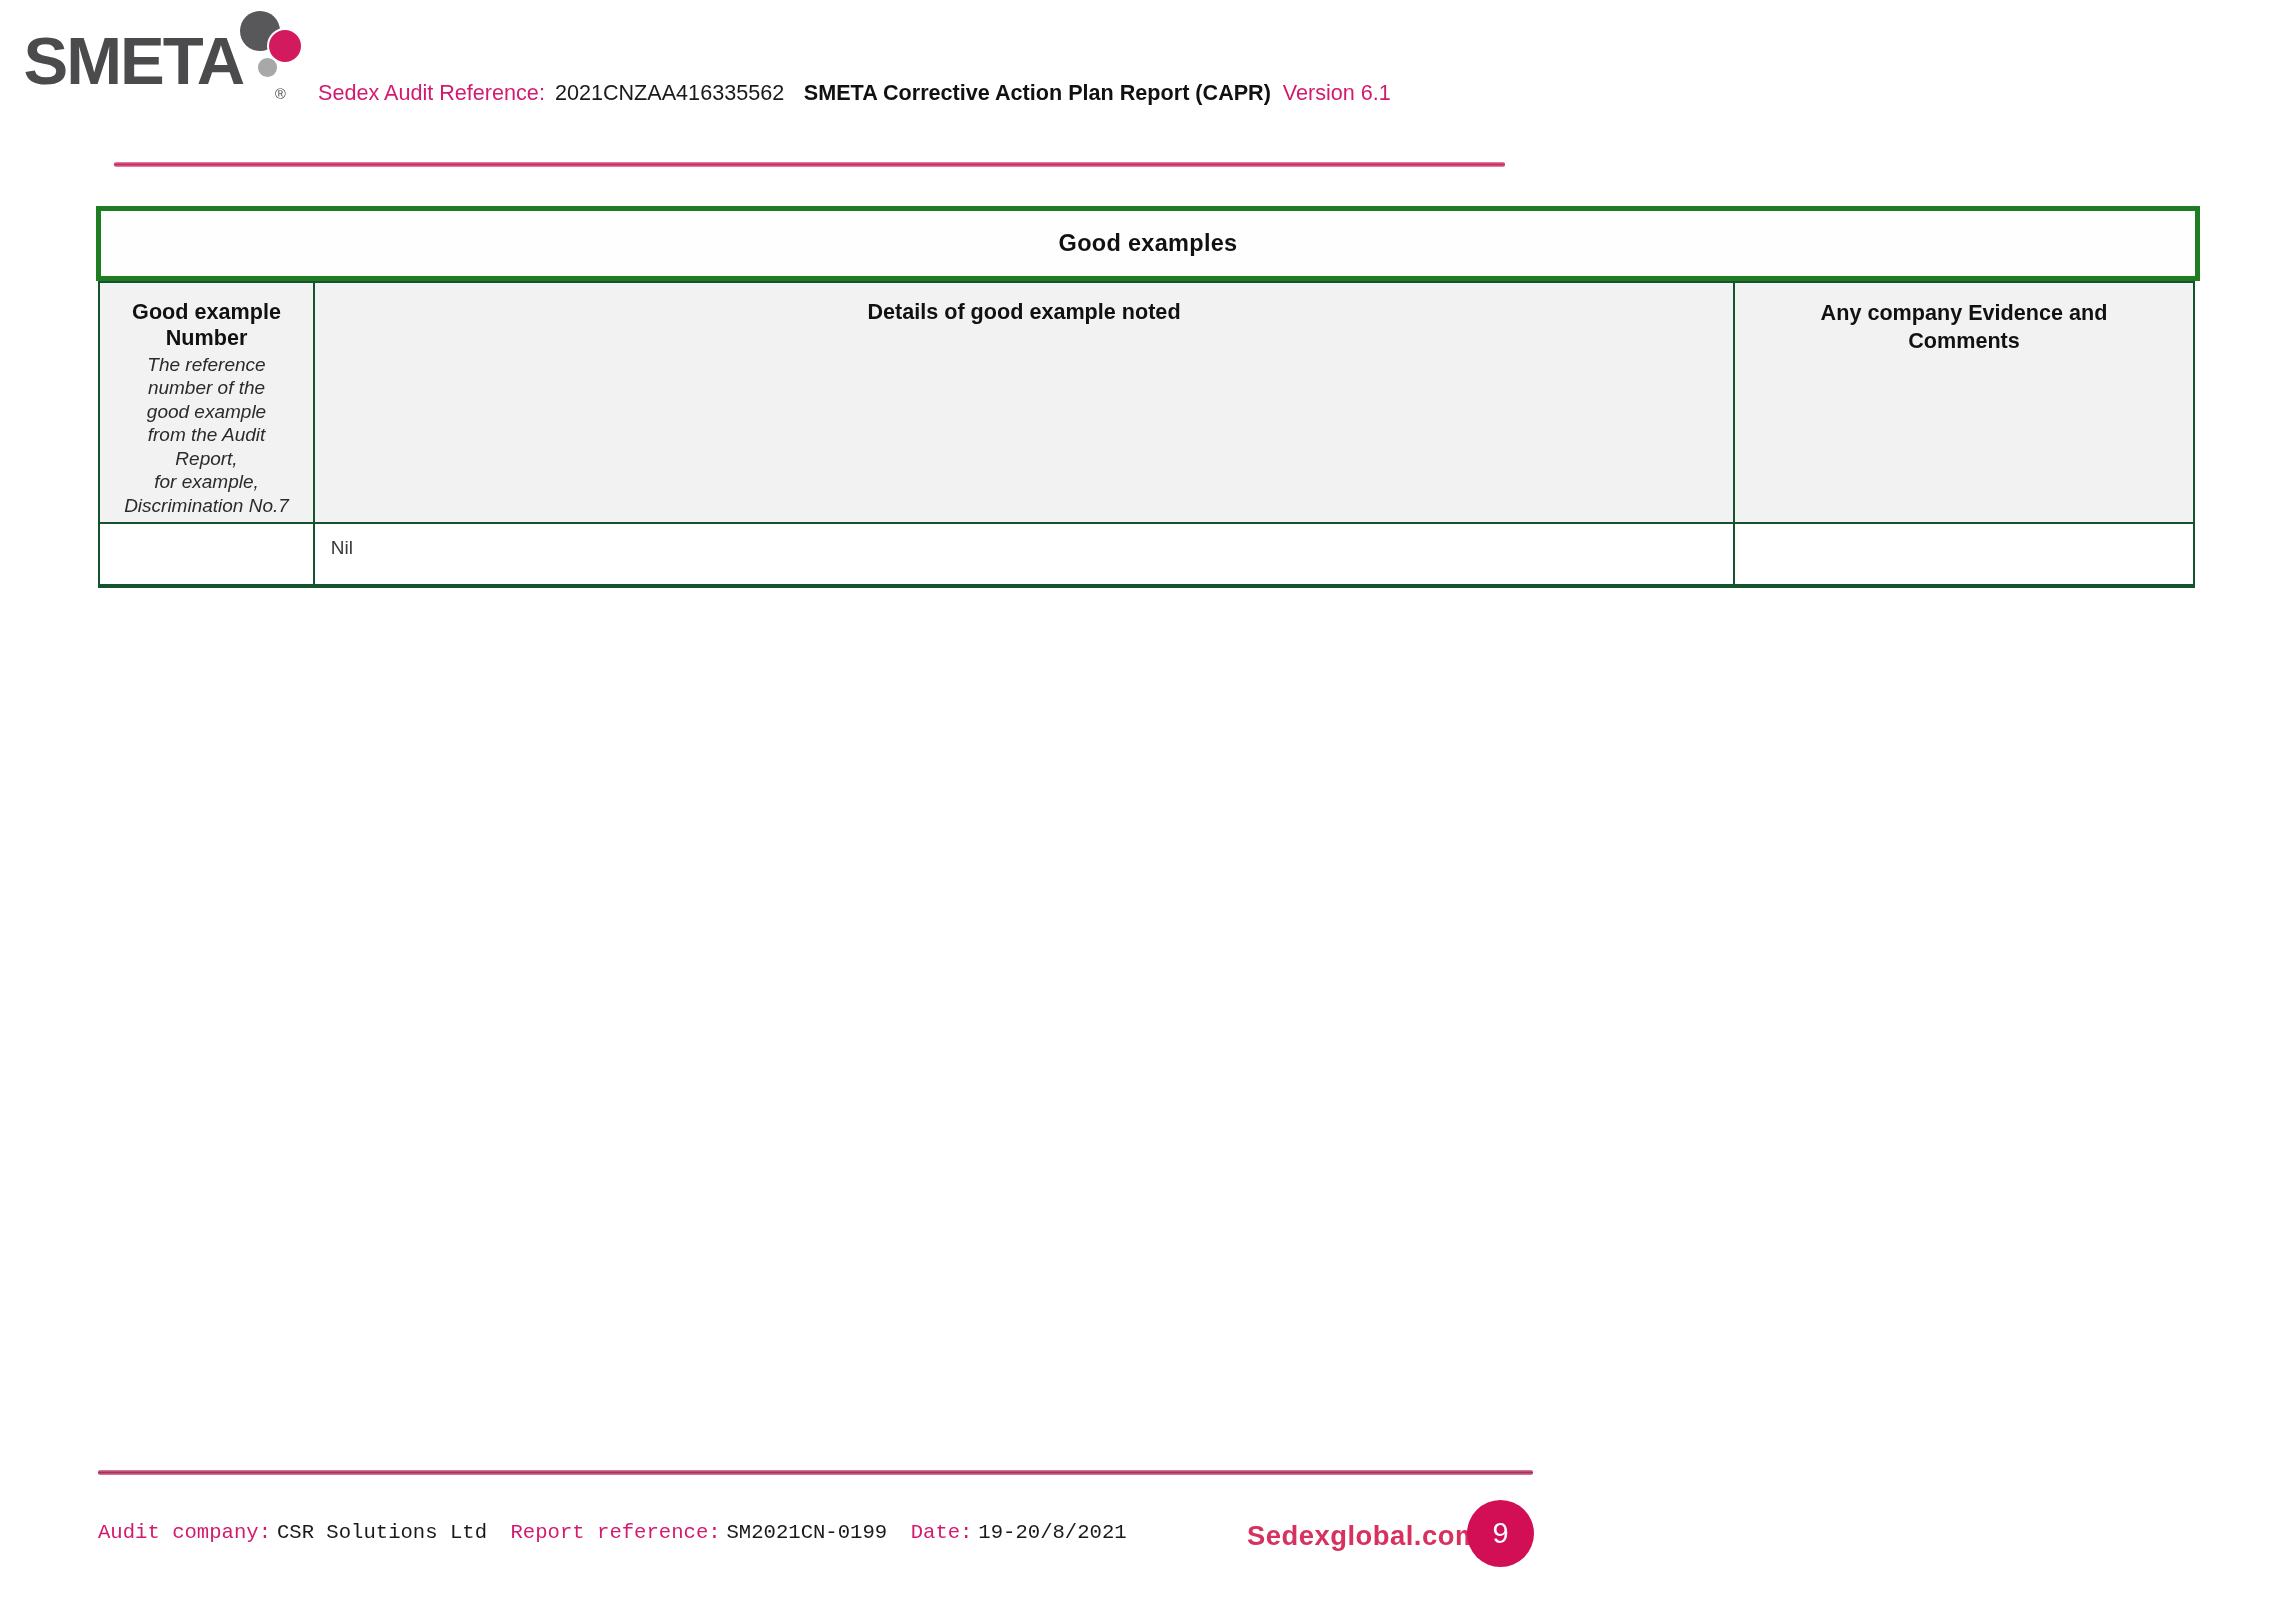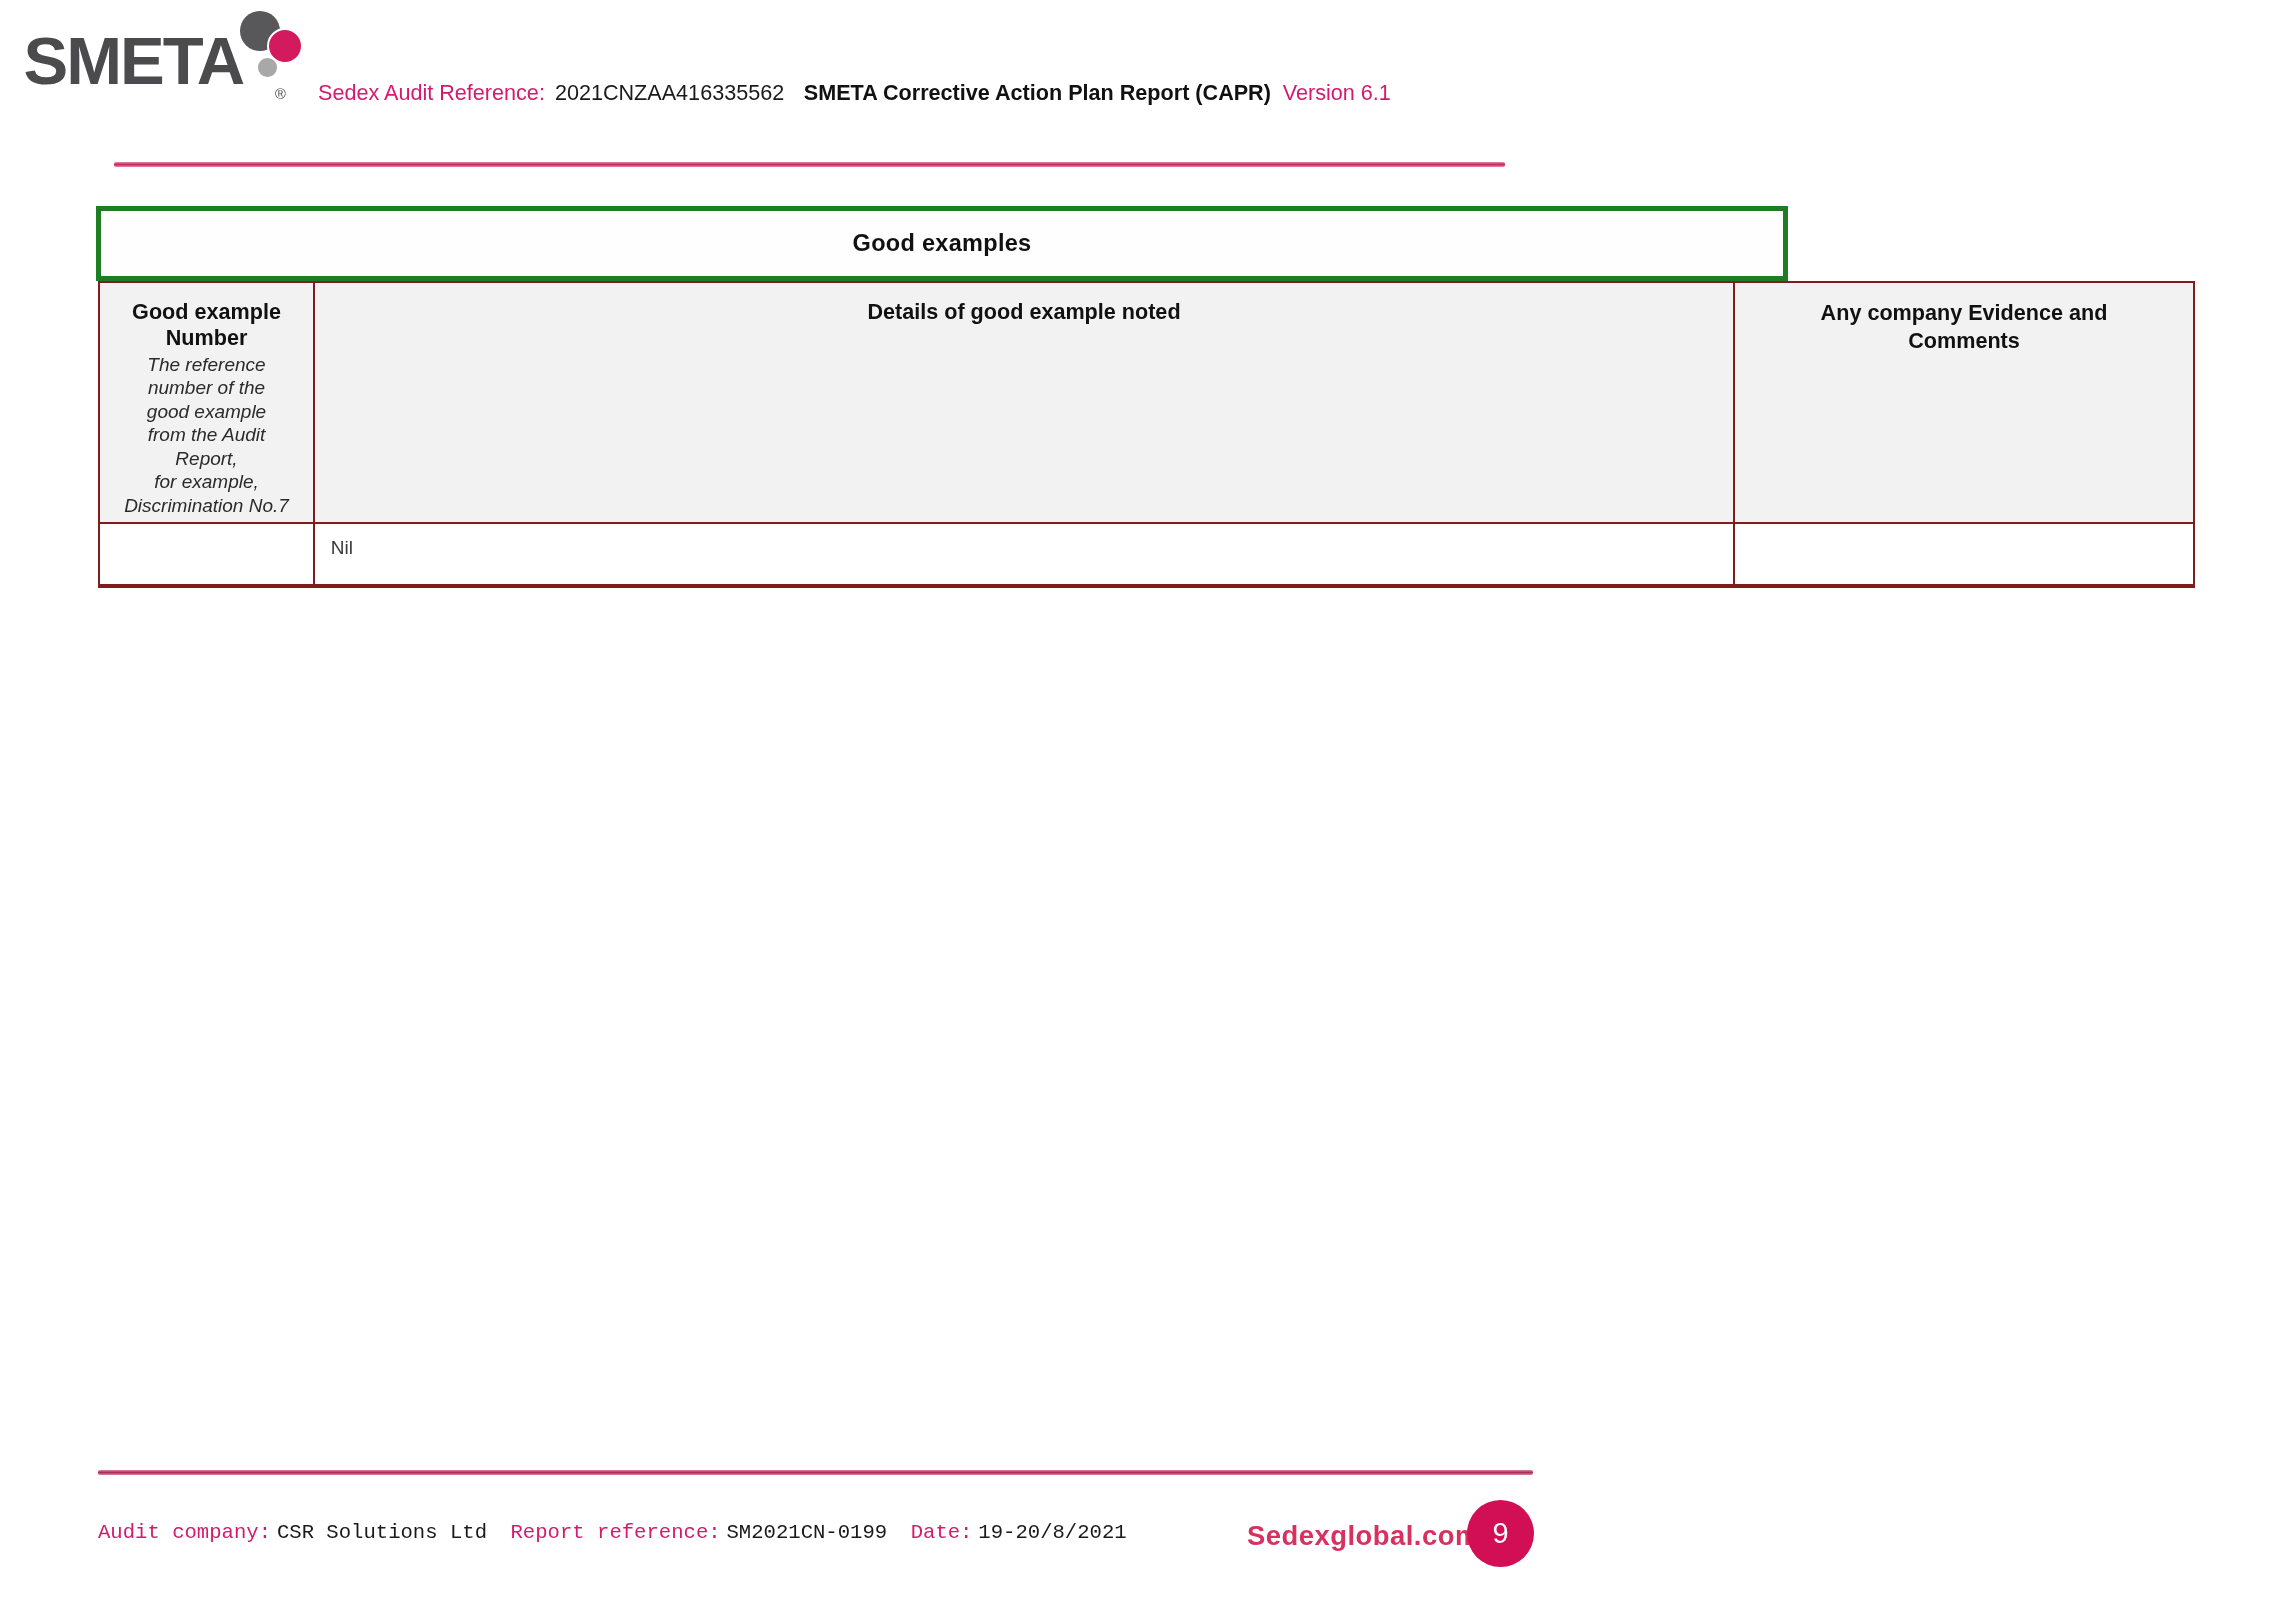--- a/index.html
+++ b/index.html
@@ -47,32 +47,32 @@
     background: linear-gradient(#e98aa8, #c22a60, #e98aa8);
   }
   .rule-bottom {
     left: 98px; top: 1470px; width: 1435px; height: 4.9px;
     background: linear-gradient(#d987a2, #a93058, #d987a2);
   }
 
   
   .good-box {
     position: absolute; left: 96px; top: 206px;
-    width: 1692px; height: 75px;
+    width: 2104px; height: 75px;
     border: 5.9px solid #1e7d22; background: #fefefe;
     display: flex; align-items: center; justify-content: center;
   }
   .good-box-title { font-size: 23.5px; font-weight: 700; color: #111111; letter-spacing: 0.3px; }
 
   
   .capr-table {
     position: absolute; left: 98px; top: 281px;
     width: 2095px; border-collapse: collapse; table-layout: fixed;
   }
-  .capr-table th, .capr-table td { border: 2px solid #7f1d1d; vertical-align: top; }
+  .capr-table th, .capr-table td { border: 2px solid #14532d; vertical-align: top; }
   .capr-table th {
     background: #f2f2f2; height: 241px; padding: 15.7px 9.8px 0 9.8px;
     font-size: 21.6px; font-weight: 700; text-align: center; color: #111111;
   }
   .col-note {
     display: block; margin-top: 2px;
     font-weight: 400; font-style: italic; font-size: 19px;
     color: #2b2b2b; line-height: 1.24; white-space: pre-line;
   }
   .evidence-head { display: block; max-width: 304px; margin: 0 auto; line-height: 1.3; }

